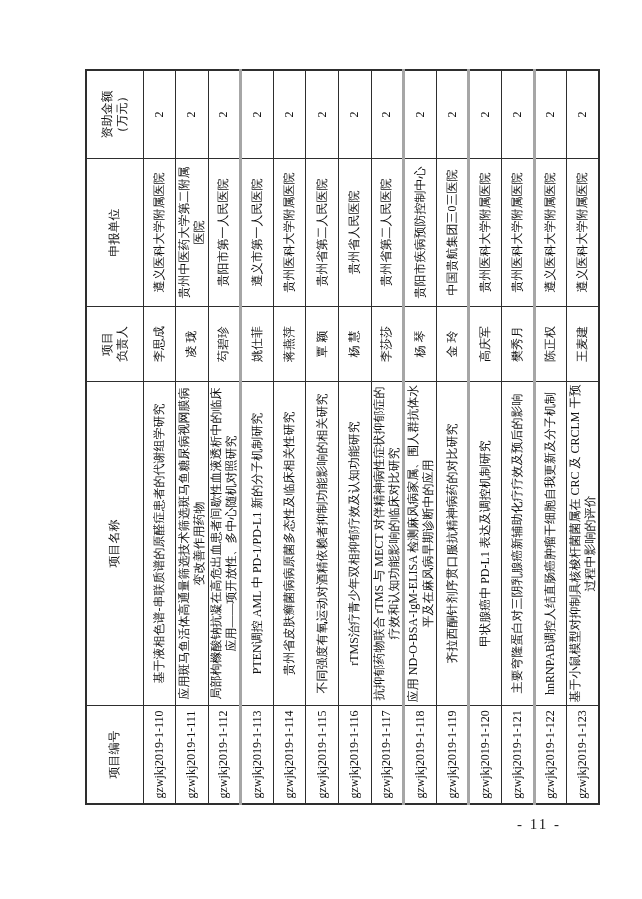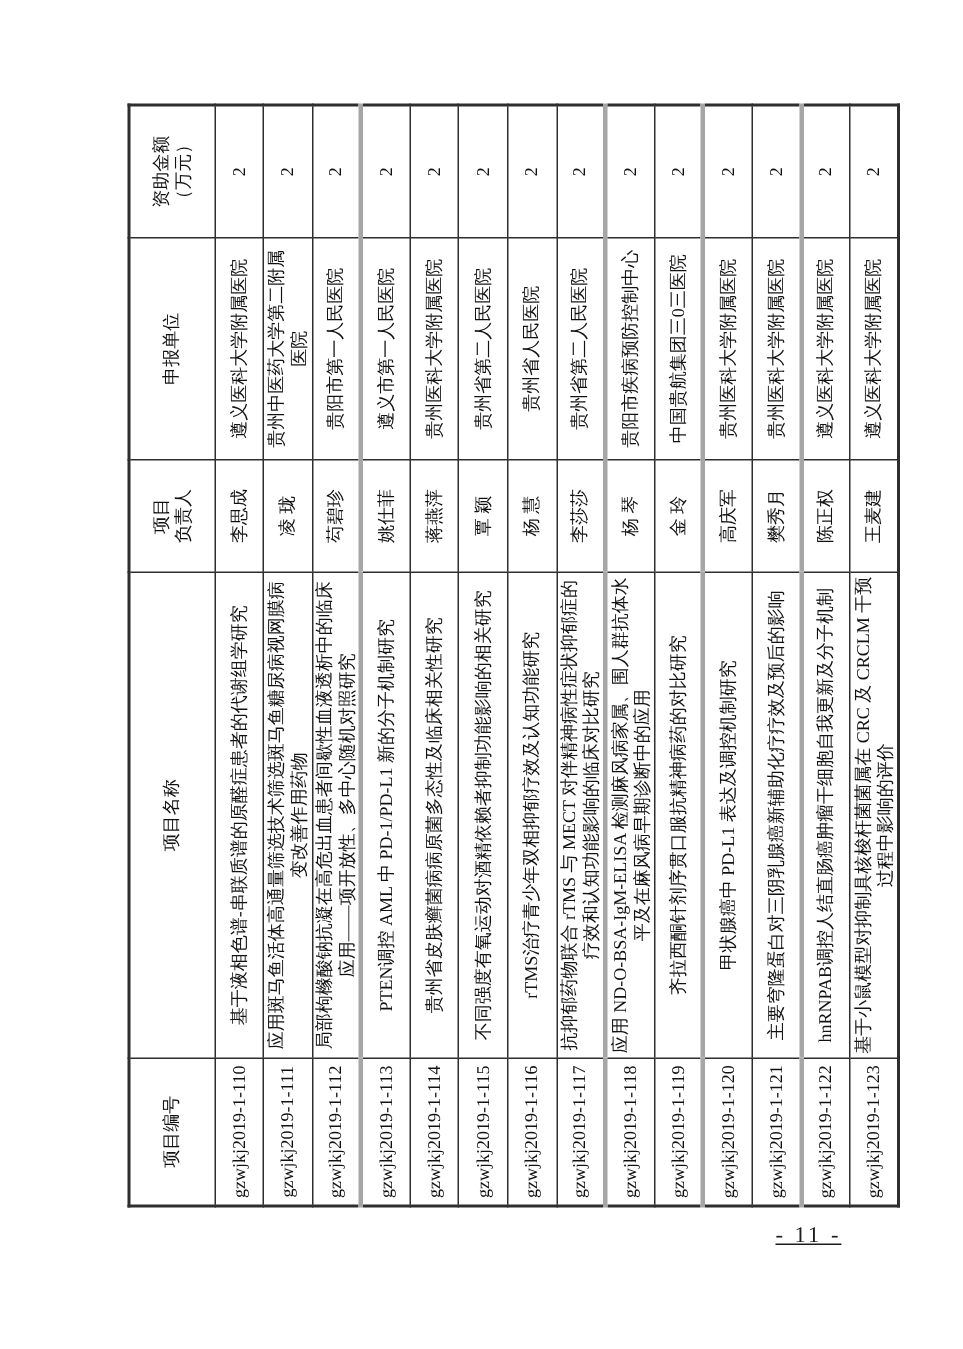--- a/index.html
+++ b/index.html
@@ -48,21 +48,20 @@
   th.col-amount{width:83px;}
   td.col-name{text-align:left;padding:0 5px;}
   td.col-org{padding:0 1px;}
   tr.gray-sep td{border-bottom:3px solid #a6a6a6;}
   .page-number{
     position:absolute;
     left:517px;top:816px;
     font-size:15px;
     letter-spacing:2px;
     color:#1c1c1c;
-    text-decoration:underline;
   }
 </style>
 </head>
 <body>
 
 <div class="page">
 
   <div class="rot-wrap">
     <table class="projects">
       <thead>

